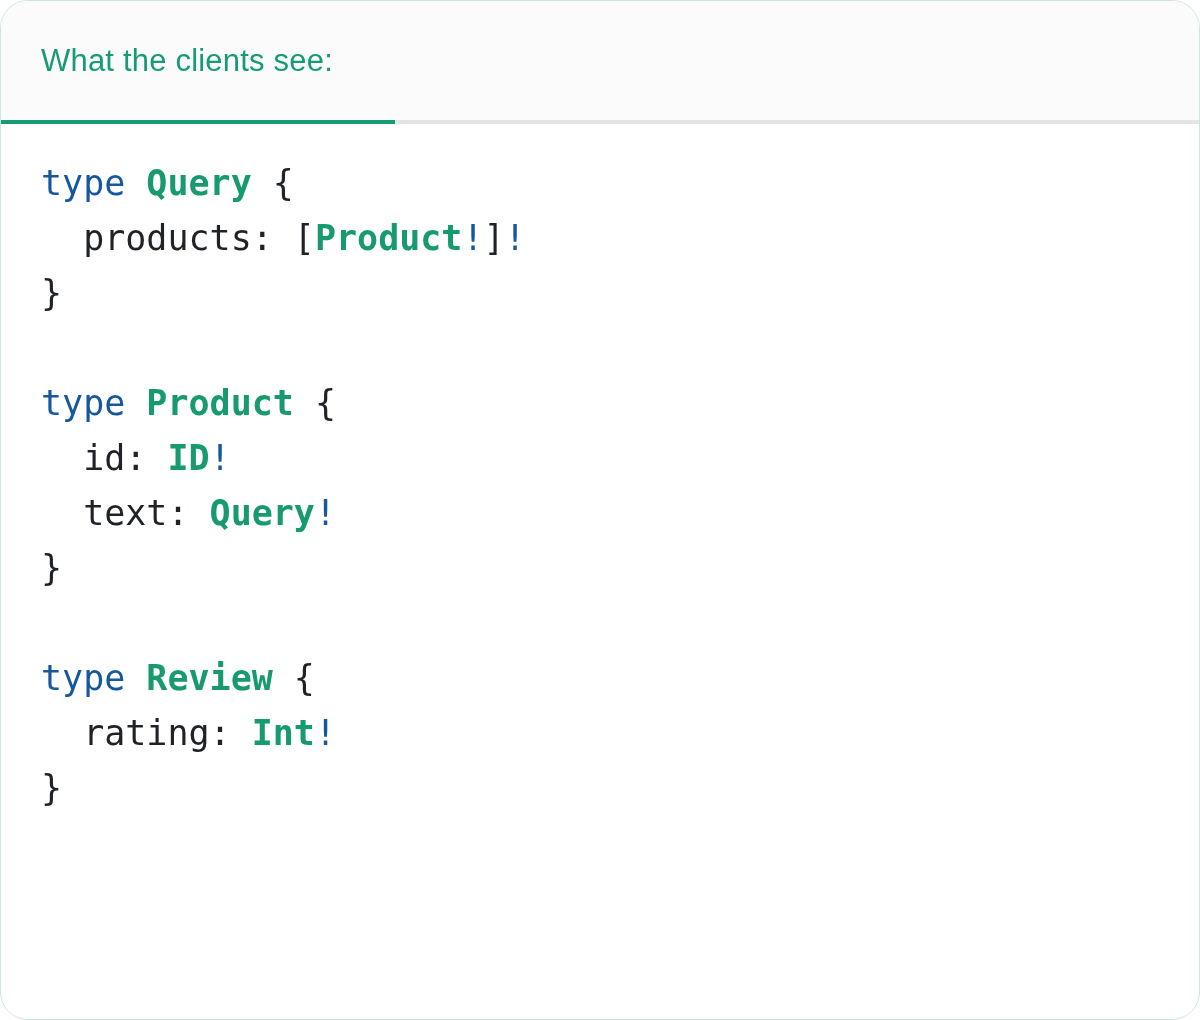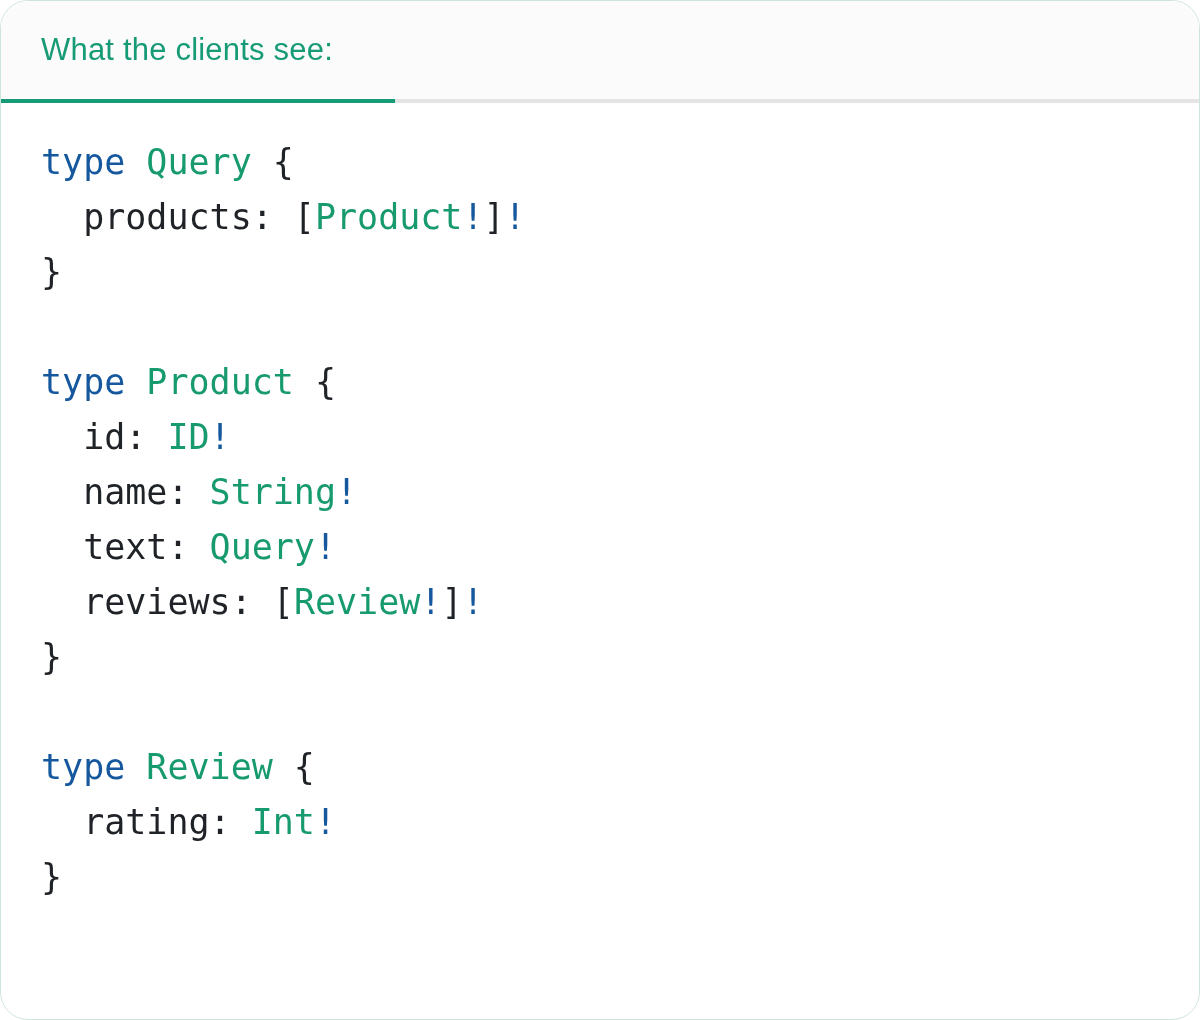--- a/index.html
+++ b/index.html
@@ -21,21 +21,21 @@
   }
   .panel{
     width:1200px;height:1020px;
     background:var(--panel-bg);
     border:1px solid var(--panel-border);
     border-radius:28px;
     overflow:hidden;
   }
   .tabbar{
     position:relative;
-    height:102px;
+    height:123px;
     background:var(--tabbar-bg);
     border-bottom:4px solid var(--divider-gray);
     display:flex;
     align-items:center;
     padding-left:40px;
   }
   .tab-label{
     font-size:31px;
     font-weight:500;
     letter-spacing:0.2px;
@@ -56,43 +56,41 @@
   .code-line{
     font-family:"DejaVu Sans Mono","Liberation Mono",monospace;
     font-size:35px;
     font-weight:500;
     line-height:55px;
     min-height:55px;
     white-space:pre;
     color:var(--code-dark);
   }
   .tok-keyword{color:var(--keyword-blue);}
-  .tok-typename{color:var(--type-green);}
+  .tok-typename{color:var(--type-green);font-weight:bold;}
   .tok-bang{color:var(--keyword-blue);}
   .tok-plain{color:var(--code-dark);}
 </style>
 </head>
 <body>
 
 <div class="panel">
   <div class="tabbar">
     <div class="tab">
       <span class="tab-label">What the clients see:</span>
     </div>
     <div class="tab-indicator"></div>
   </div>
   <div class="code-area">
       <div class="code-line"><span class="tok-keyword">type </span><span class="tok-typename">Query</span><span class="tok-plain"> {</span></div>
       <div class="code-line"><span class="tok-plain">  products: [</span><span class="tok-typename">Product</span><span class="tok-bang">!</span><span class="tok-plain">]</span><span class="tok-bang">!</span></div>
       <div class="code-line"><span class="tok-plain">}</span></div>
       <div class="code-line"></div>
       <div class="code-line"><span class="tok-keyword">type </span><span class="tok-typename">Product</span><span class="tok-plain"> {</span></div>
       <div class="code-line"><span class="tok-plain">  id: </span><span class="tok-typename">ID</span><span class="tok-bang">!</span></div>
-      <div class="code-line"><span class="tok-plain">  name: </span><span class="tok-typename">String</span><span class="tok-bang">!</span></div>
       <div class="code-line"><span class="tok-plain">  text: </span><span class="tok-typename">Query</span><span class="tok-bang">!</span></div>
-      <div class="code-line"><span class="tok-plain">  reviews: [</span><span class="tok-typename">Review</span><span class="tok-bang">!</span><span class="tok-plain">]</span><span class="tok-bang">!</span></div>
       <div class="code-line"><span class="tok-plain">}</span></div>
       <div class="code-line"></div>
       <div class="code-line"><span class="tok-keyword">type </span><span class="tok-typename">Review</span><span class="tok-plain"> {</span></div>
       <div class="code-line"><span class="tok-plain">  rating: </span><span class="tok-typename">Int</span><span class="tok-bang">!</span></div>
       <div class="code-line"><span class="tok-plain">}</span></div>
     </div>
 </div>
 
 </body></html>

